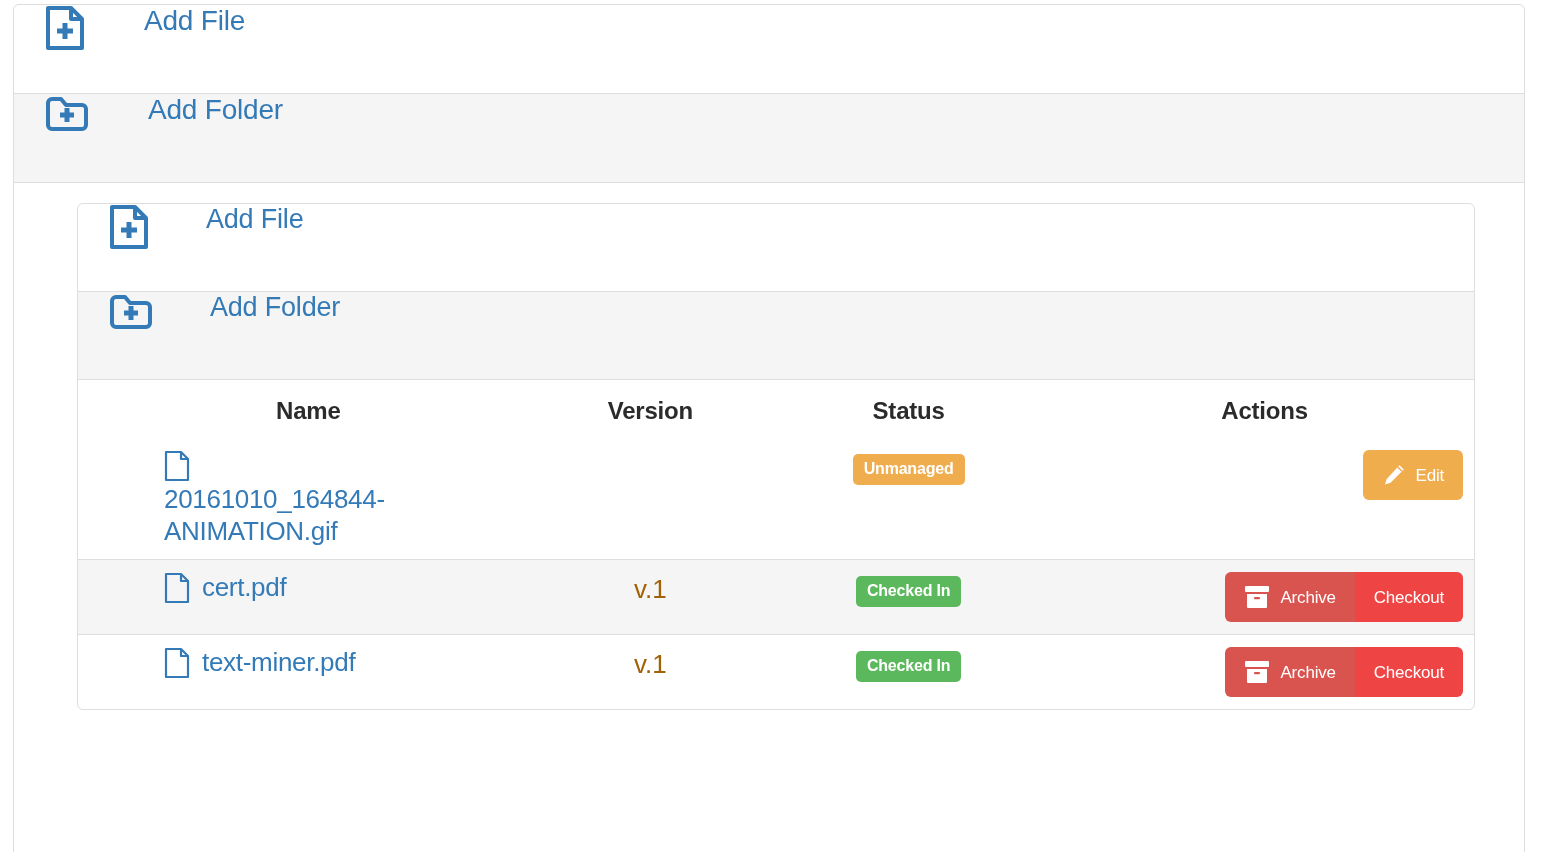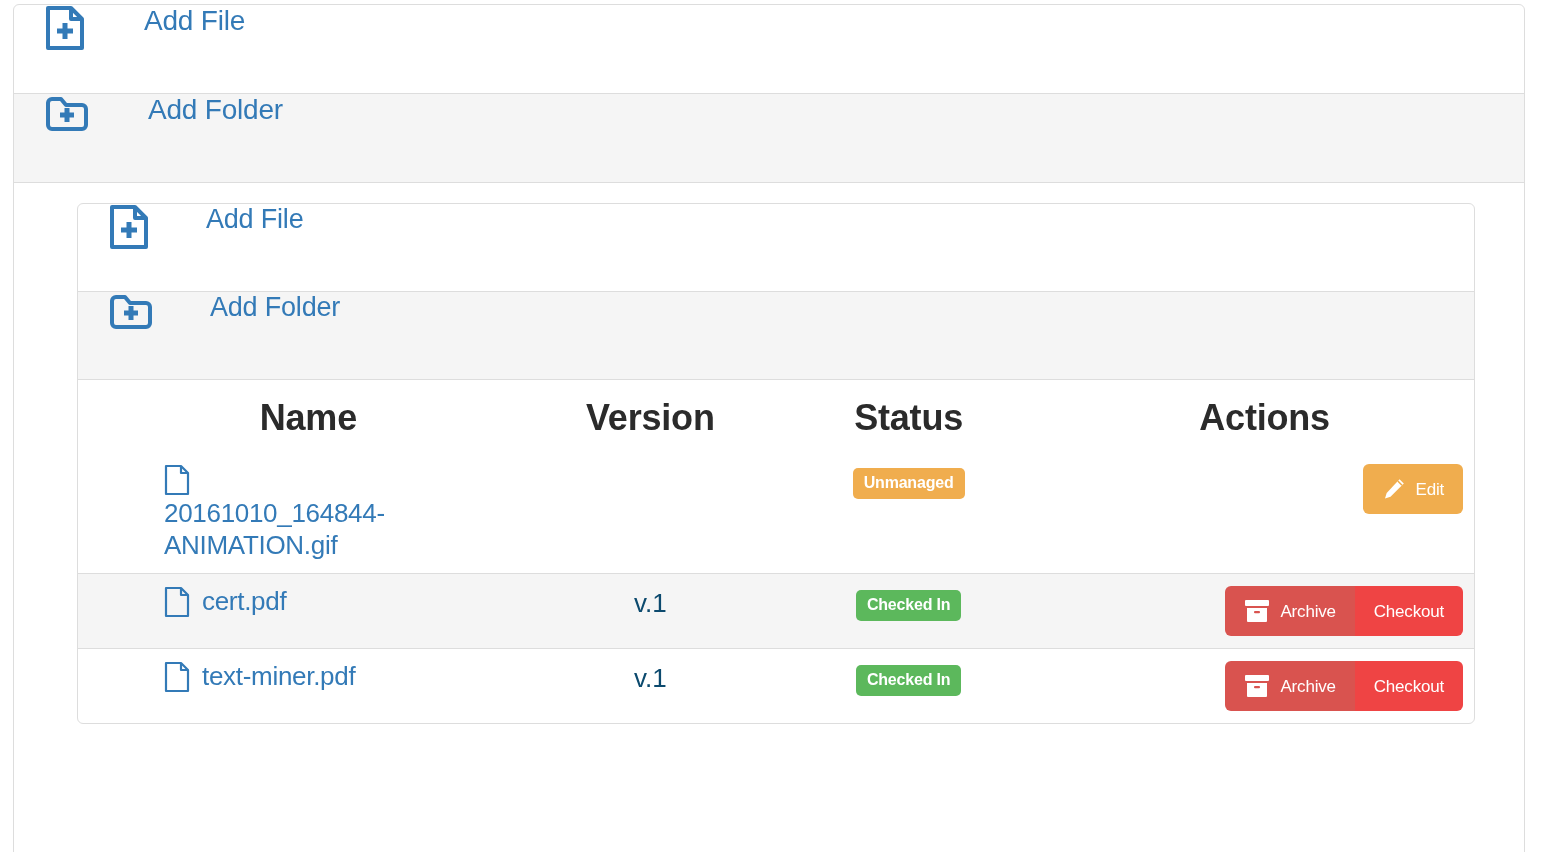--- a/index.html
+++ b/index.html
@@ -96,21 +96,21 @@
     letter-spacing: -0.2px;
   }
 
   
   table.file-table {
     width: 100%;
     border-collapse: collapse;
     table-layout: fixed;
   }
   table.file-table th {
-    font-size: 36px;
+    font-size: 24px;
     font-weight: bold;
     color: #2b2b2b;
     padding: 17px 0 13px 0;
     text-align: center;
     letter-spacing: -0.2px;
   }
   table.file-table td {
     padding: 12px 0;
     vertical-align: top;
     font-size: 26px;
@@ -138,21 +138,21 @@
     font-size: 26px;
     line-height: 1.22;
     letter-spacing: -0.3px;
     word-break: break-word;
   }
   .name-wrapped .name-text { display: block; }
   .name-wrapped .doc-icon { display: block; margin-bottom: 2px; }
 
   .ver-cell {
     text-align: center;
-    color: #0c4a6e;
+    color: #a16207;
     font-size: 26px;
     padding-top: 14px !important;
   }
   .status-cell { text-align: center; }
   .actions-cell { text-align: right; padding-right: 11px !important; }
 
   
   .badge {
     display: inline-block;
     color: #ffffff;

